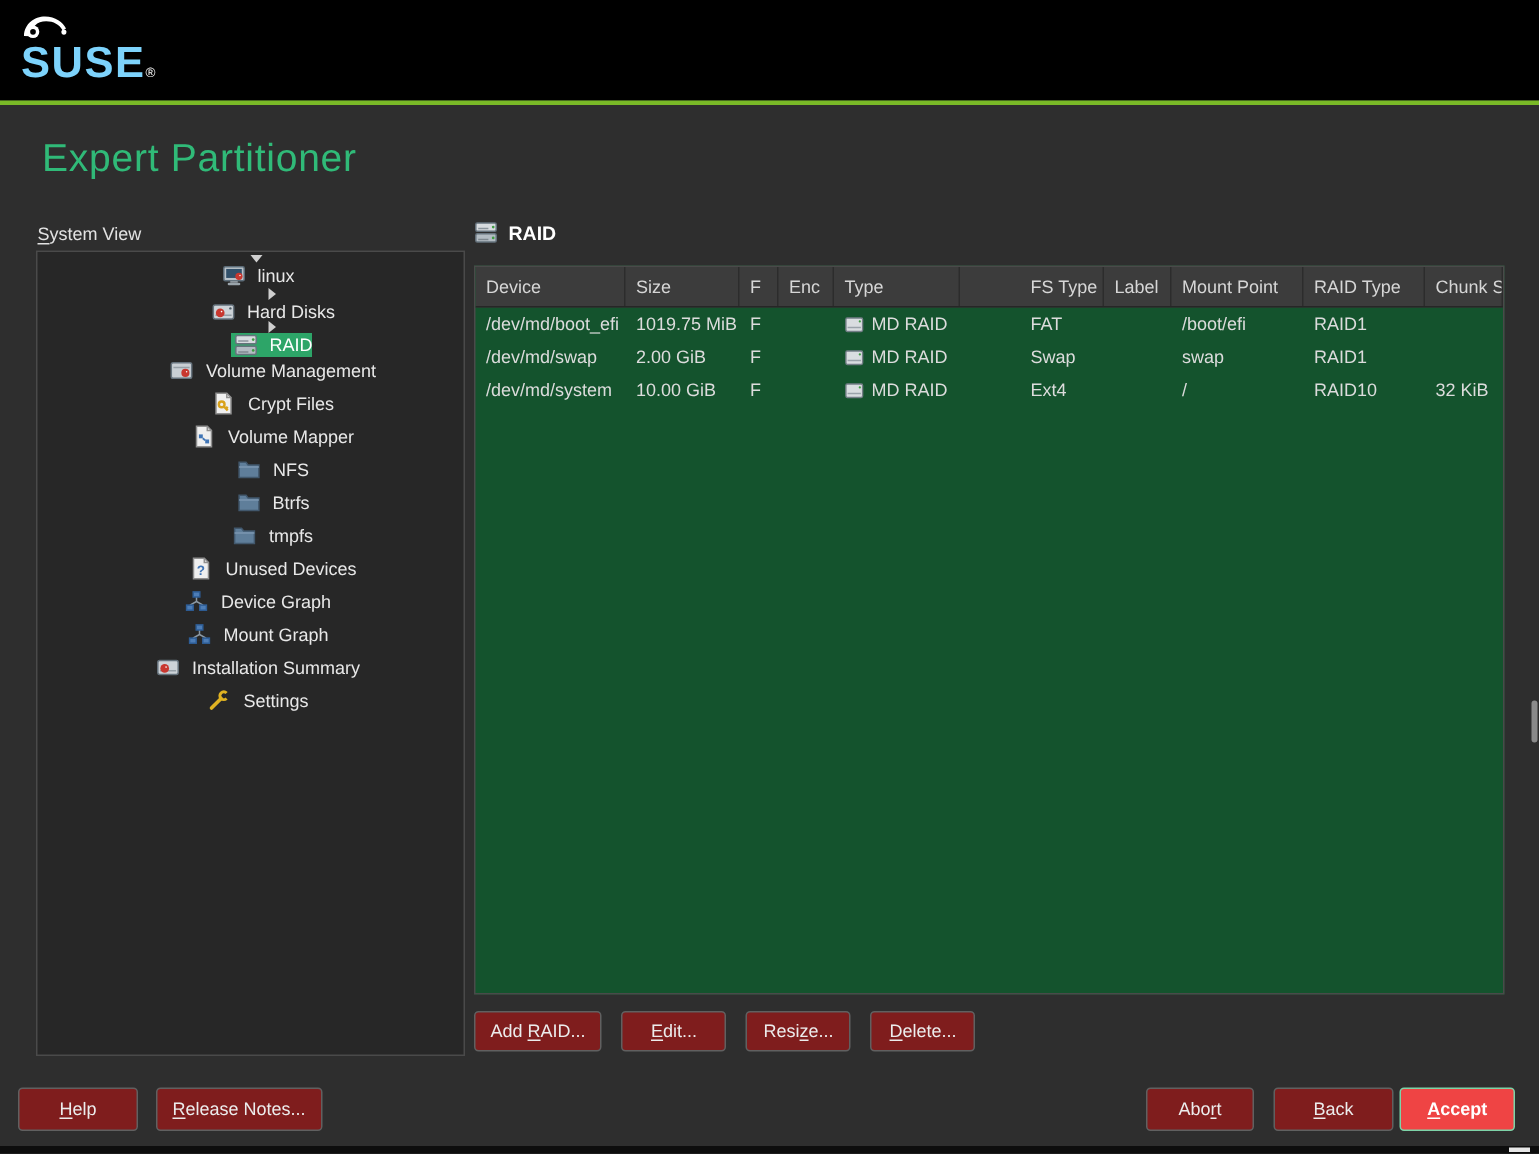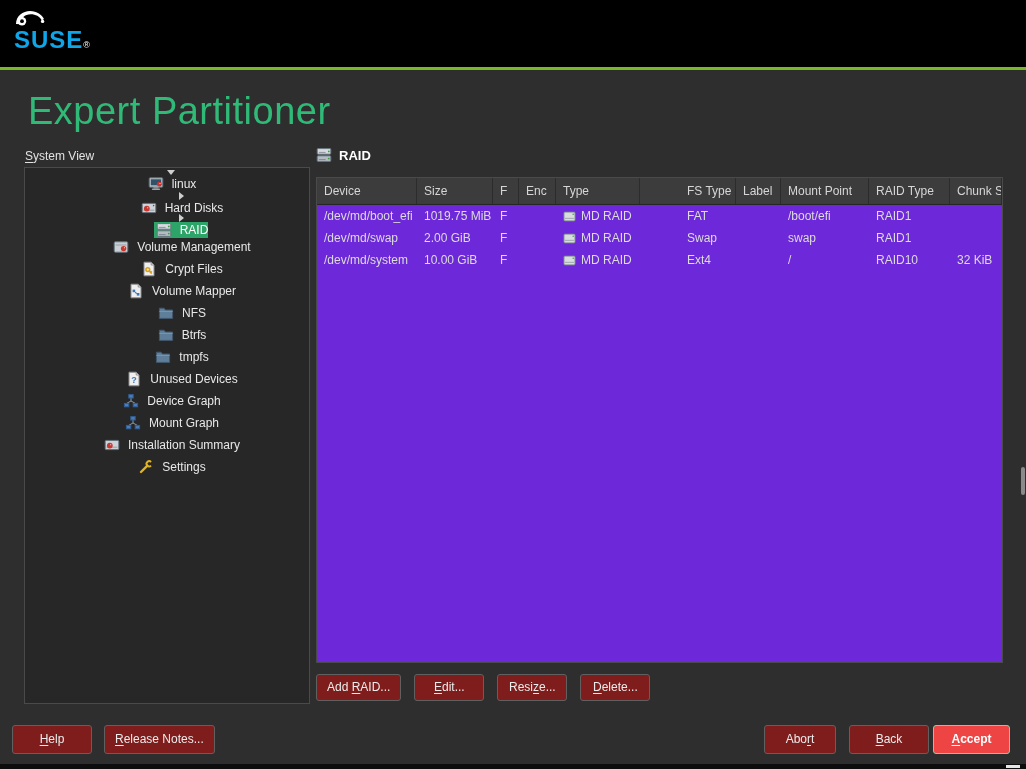--- a/index.html
+++ b/index.html
@@ -8,43 +8,43 @@
     background:#2e2e2e;
     font-family:"Liberation Sans", sans-serif;
     -webkit-font-smoothing:antialiased;
   }
   
   .header{position:absolute;left:0;top:0;width:100%;height:67px;background:#000;}
   .brand-line{position:absolute;left:0;top:67px;width:100%;height:3px;background:#79b927;}
   .logo{position:absolute;left:14px;top:8px;color:#fff;}
   .logo-mark svg{display:block;}
   .brand-row{margin-top:-2px;}
-  .brand-text{font-size:24px;font-weight:bold;letter-spacing:1px;color:#0ea5e9;}
+  .brand-text{font-size:29px;font-weight:bold;letter-spacing:1px;color:#7dd3fc;}
   .brand-reg{font-size:9px;vertical-align:baseline;color:#fff;}
   
-  .page-title{position:absolute;left:28px;top:90px;font-size:38px;color:#30ba78;letter-spacing:0.5px;}
+  .page-title{position:absolute;left:28px;top:90px;font-size:26px;color:#30ba78;letter-spacing:0.5px;}
   
   .system-view-label{position:absolute;left:25px;top:149px;font-size:12px;color:#e2e2e2;}
   .mn{text-decoration:underline;text-underline-offset:2px;}
   .sidebar{position:absolute;left:24px;top:167px;width:286px;height:537px;background:#272727;
     border:1px solid #4a4a4a;box-sizing:border-box;padding-top:2px;overflow:hidden;}
   .tree-row{display:flex;align-items:center;height:22px;font-size:12px;color:#e8e8e8;cursor:default;flex-direction:column;}
   .expander{width:14px;flex:none;display:flex;align-items:center;justify-content:center;}
   .exp-down::before{content:"";display:block;border-left:4px solid transparent;border-right:4px solid transparent;border-top:5px solid #cfcfcf;}
   .exp-right::before{content:"";display:block;border-top:4px solid transparent;border-bottom:4px solid transparent;border-left:5px solid #cfcfcf;}
   .tree-row-content{display:flex;align-items:center;flex:1;height:100%;gap:7px;padding-left:2px;}
   .tree-row.selected .tree-row-content{background:#2da568;color:#fff;}
   .tree-icon{width:17px;height:16px;flex:none;display:flex;align-items:center;}
   .tree-label{white-space:nowrap;}
   
   .main-heading{position:absolute;left:316px;top:147px;display:flex;align-items:center;gap:6px;
     color:#fff;font-size:13px;font-weight:bold;}
   .heading-icon{width:17px;height:16px;display:flex;align-items:center;}
   
-  .table-panel{position:absolute;left:316px;top:177px;width:687px;height:486px;background:#6d28d9;
+  .table-panel{position:absolute;left:316px;top:177px;width:687px;height:486px;background:#14532d;
     border:1px solid #4a4a4a;box-sizing:border-box;overflow:hidden;}
   .thead{display:flex;height:26px;background:#3c3c3c;border-bottom:1px solid #262626;}
   .th{display:flex;align-items:center;padding:0 7px;box-sizing:border-box;font-size:12px;color:#d6d6d6;
     border-right:1px solid #2c2c2c;white-space:nowrap;overflow:hidden;}
   .tr{display:flex;height:22px;}
   .td{display:flex;align-items:center;gap:5px;padding:0 7px;box-sizing:border-box;font-size:12px;color:#dcdcdc;
     white-space:nowrap;overflow:hidden;}
   .td.right{}
   .cell-icon{width:13px;height:13px;flex:none;display:flex;align-items:center;}
   .c0{width:100px;flex:none;} .c1{width:76px;flex:none;} .c2{width:26px;flex:none;} .c3{width:37px;flex:none;}

